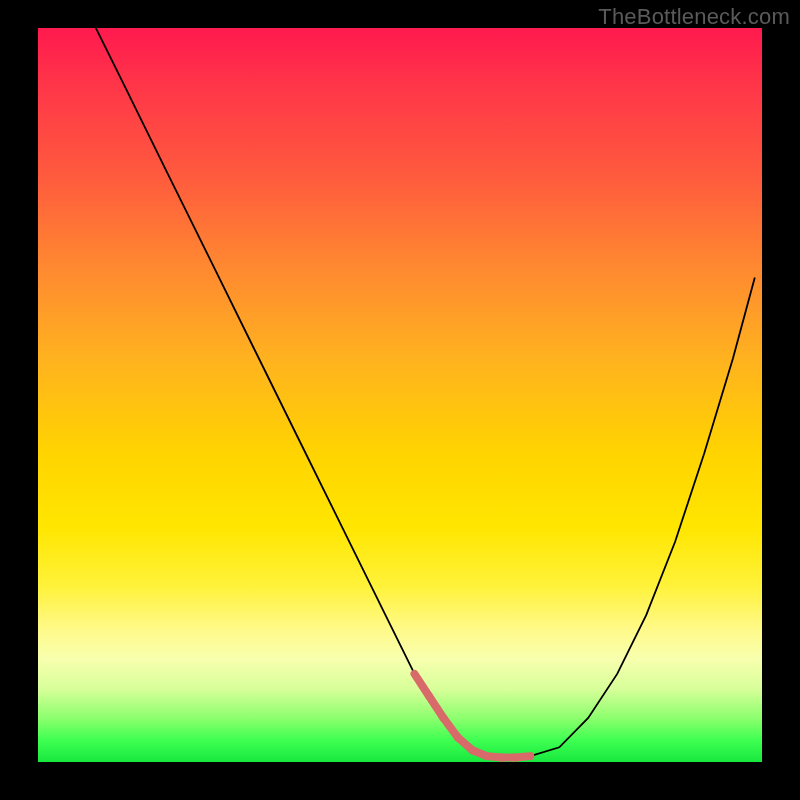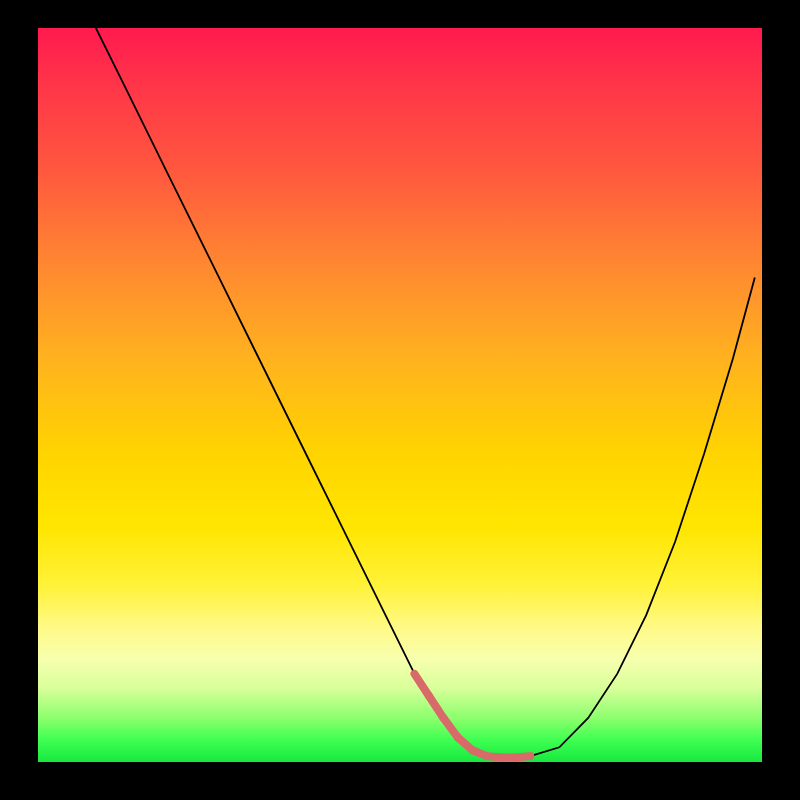--- a/index.html
+++ b/index.html
@@ -69,20 +69,21 @@
     stroke: #d86a6a;
     stroke-width: 8;
     stroke-linecap: round;
   }
 </style>
 </head>
 <body>
 
 <div class="frame">
 
+  <div class="watermark">TheBottleneck.com</div>
 
   <div class="plot-area">
     <svg viewBox="0 0 724 734" preserveAspectRatio="none">
       <path id="curve-path" class="curve" d="M57.9 0.0 L86.9 58.7 L130.3 146.8 L173.8 234.9 L217.2 323.0 L260.6 411.0 L304.1 499.1 L347.5 587.2 L376.5 645.9 L405.4 690.0 L427.2 719.3 L448.9 728.1 L470.6 730.3 L492.3 728.1 L521.3 719.3 L550.2 690.0 L579.2 645.9 L608.2 587.2 L637.1 513.8 L666.1 425.7 L695.0 330.3 L716.8 249.6"></path>
       <g id="markers">
           <line x1="376.48" y1="645.92" x2="390.96000000000004" y2="667.94" class="marker"></line>
           <line x1="390.96000000000004" y1="667.94" x2="405.44000000000005" y2="689.96" class="marker"></line>
           <line x1="405.44000000000005" y1="689.96" x2="419.91999999999996" y2="709.5333333333333" class="marker"></line>
           <line x1="419.91999999999996" y1="709.5333333333333" x2="434.4" y2="722.256" class="marker"></line>
           <line x1="434.4" y1="722.256" x2="448.88" y2="728.128" class="marker"></line>

